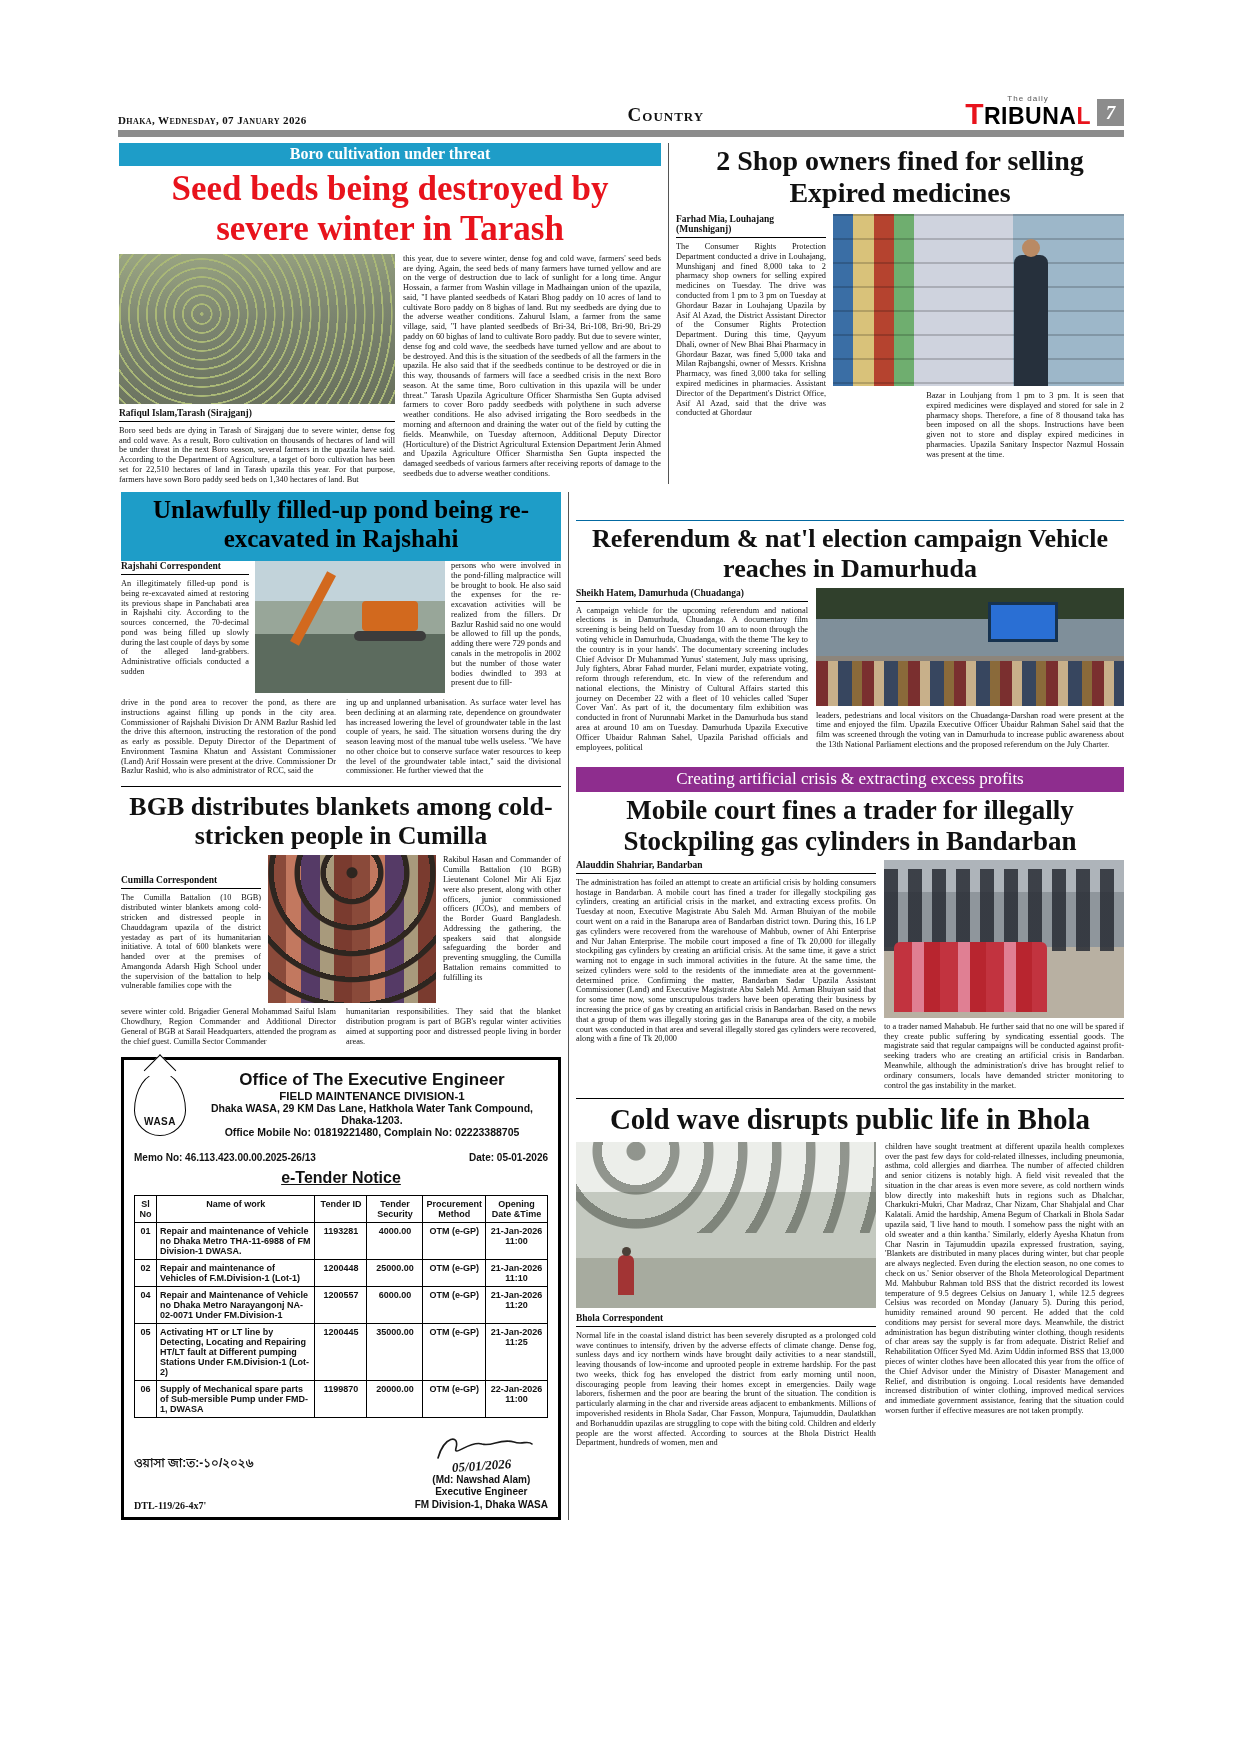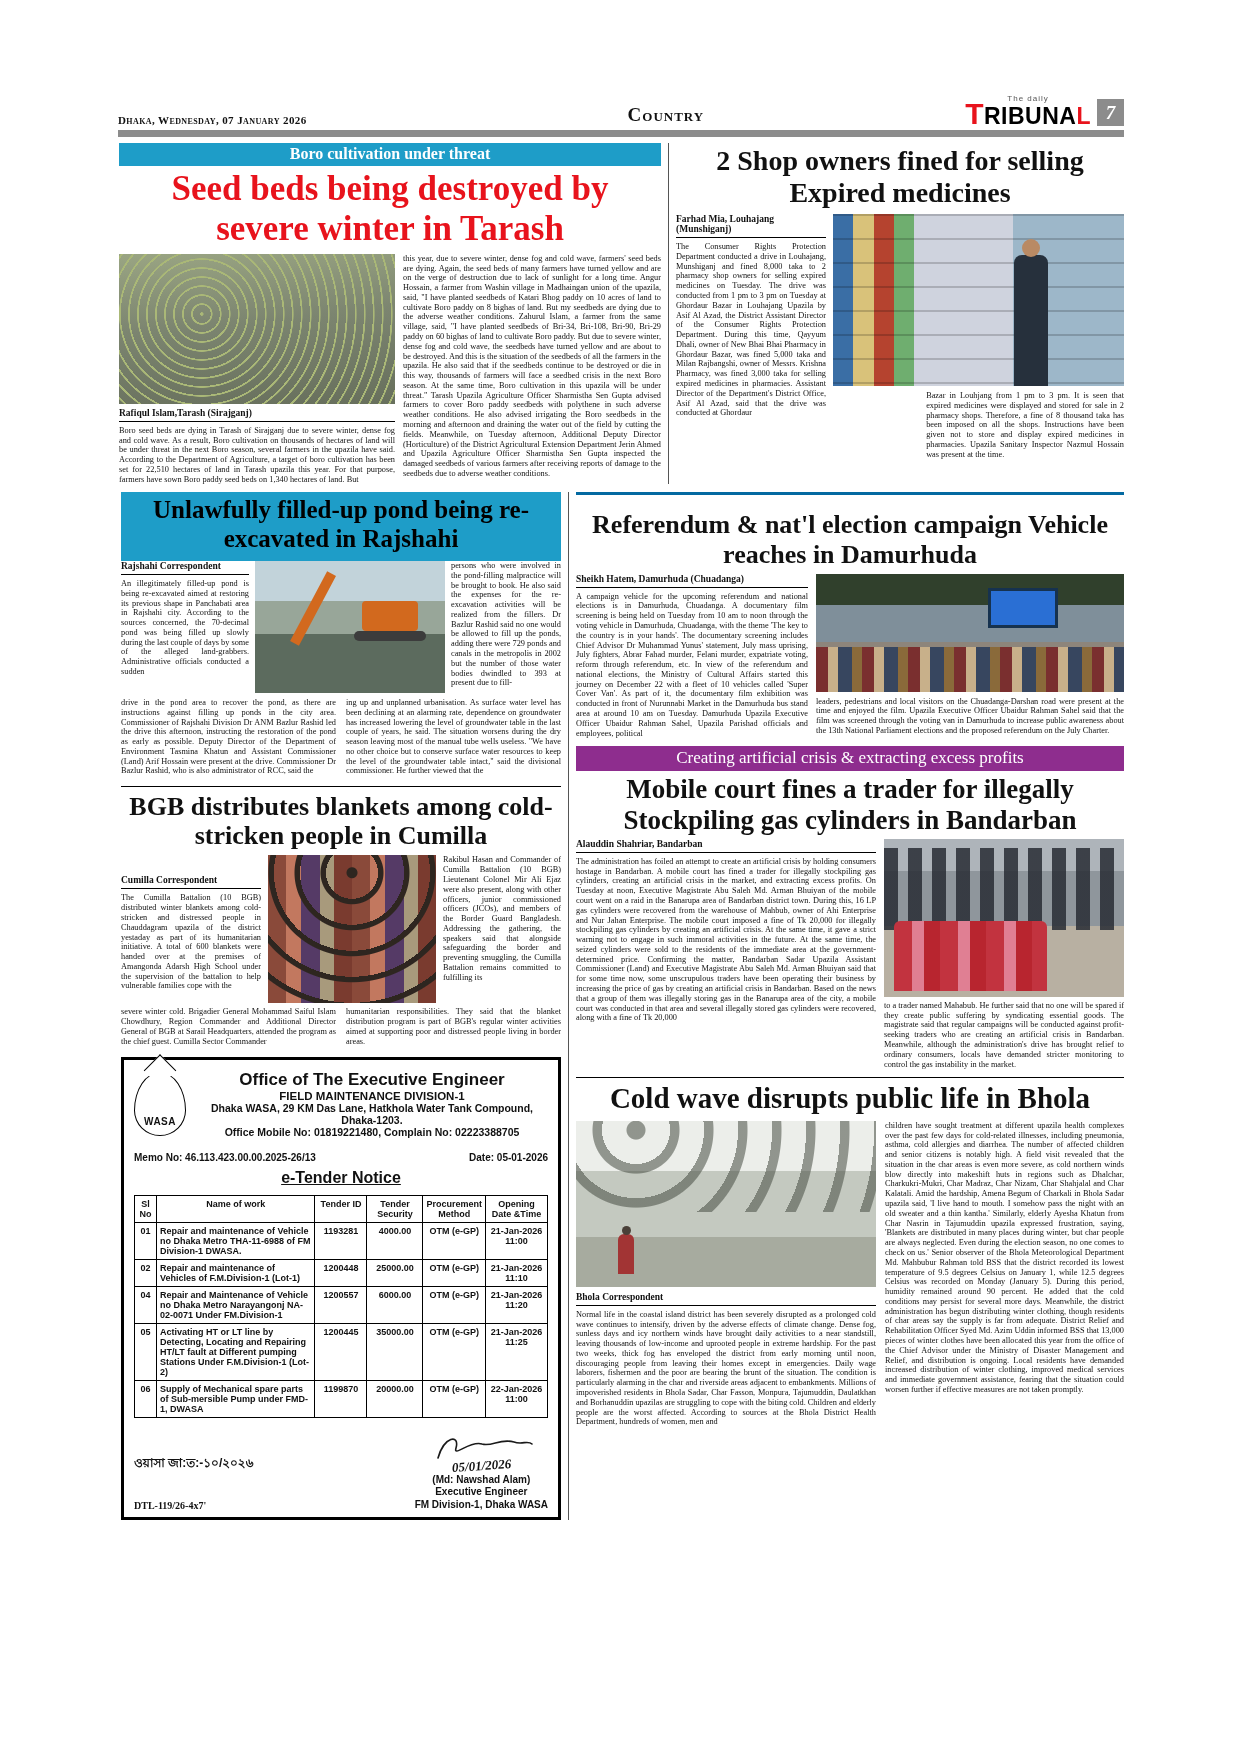--- a/index.html
+++ b/index.html
@@ -111,33 +111,33 @@
   .t-table .w-sl { width:22px; } .t-table .w-id { width:52px; } .t-table .w-sec { width:56px; }
   .t-table .w-met { width:62px; } .t-table .w-open { width:62px; }
   .t-foot { display:flex; justify-content:space-between; align-items:flex-end; margin-top:14px; }
   .t-bn { font-size:12px; font-weight:bold; margin-bottom:26px; }
   .t-code { font-size:10px; font-weight:bold; font-family:"Liberation Serif", serif; }
   .t-sign { text-align:center; font-size:10px; font-weight:bold; line-height:1.25; }
   .sig-scribble { display:block; margin:0 auto -4px; }
   .sig-date { font:italic bold 13px "Liberation Serif", serif; transform:rotate(-4deg); display:inline-block; }
 
   
-  .art-ref { border-top:3px solid #0369a1; padding-top:15px; }
+  .art-ref { border-top:1px solid #0369a1; padding-top:3px;margin-top:28px; }
   .hl-ref { font-size:26px; padding-bottom:5px; }
   .ref-cols { display:flex; gap:8px; }
   .ref-left { width:232px; }
   .ref-right { flex:1; }
   .photo.refph { height:118px; margin-bottom:5px;
     background:linear-gradient(180deg,#30402c 0 26%, #7f8f9a 26% 58%, #8d857b 58% 100%); }
   .ref-screen { position:absolute; left:56%; top:12%; width:70px; height:40px; background:#2a6fd4; border:3px solid #16324f; }
   .ref-crowd { position:absolute; bottom:0; width:100%; height:38%;
     background:repeating-linear-gradient(90deg,#7a2f2f 0 12px, #c8b08a 12px 22px, #37465f 22px 36px, #8a6a3a 36px 46px); }
 
   
-  .art-gas { margin-top:8px; }
+  .art-gas { margin-top:15px; }
   .kicker-gas { font-weight:normal; font-size:17px; }
   .hl-gas { font-size:27px; padding:3px 0 4px; }
   .gas-cols { display:flex; gap:8px; }
   .gas-left { width:300px; }
   .gas-right { flex:1; }
   .photo.gasph { height:158px; margin-bottom:4px;
     background:linear-gradient(180deg,#aeb4ba 0 20%, #8f969c 20% 55%, #b8b0a2 55% 100%); }
   .gas-crowd { position:absolute; top:6%; width:100%; height:52%;
     background:repeating-linear-gradient(90deg, rgba(40,44,52,.85) 0 14px, rgba(110,118,128,.0) 14px 24px); }
   .gas-cyls { position:absolute; left:4%; bottom:4%; width:64%; height:44%;

